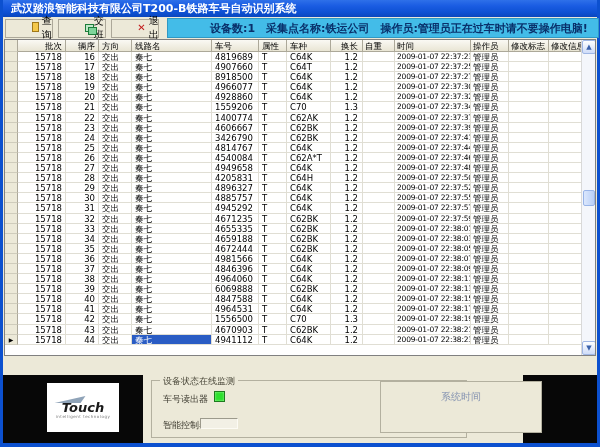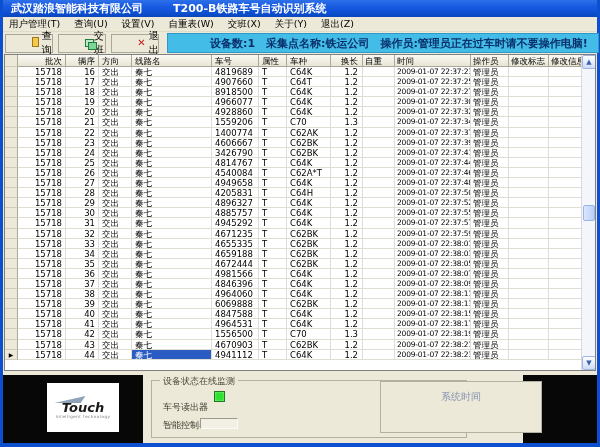--- a/index.html
+++ b/index.html
@@ -4,21 +4,21 @@
 <style>
   * { margin:0; padding:0; box-sizing:border-box; }
   html,body { width:600px; height:447px; overflow:hidden; background:#555; }
   body { font-family:"DejaVu Sans","Liberation Sans",sans-serif; }
 
   .window { width:600px; height:447px; display:flex; flex-direction:column;
     background:#ece9d8; border-left:3px solid #0c50cf; border-right:3px solid #0c50cf;
     border-bottom:4px solid #0c50cf; }
 
   
-  .titlebar { height:17px; flex:0 0 17px; display:flex; align-items:center; gap:30px;
+  .titlebar { height:17px; flex:0 0 17px; display:flex; align-items:center; 
     padding-left:8px; background:linear-gradient(180deg,#2e70e9 0%,#1a5ce2 35%,#0d50d2 75%,#0a46bd 100%);
     color:#fff; font-size:11px; font-weight:bold; white-space:nowrap; }
 
   
   .menubar { height:15px; flex:0 0 15px; display:flex; align-items:center; gap:14px;
     padding:0 6px; background:#ece9d8; font-size:9.5px; color:#000;
     border-bottom:1px solid #dedbc8; }
   .menu-item { cursor:default; }
 
   
@@ -112,29 +112,20 @@
 </head>
 <body>
 
 <div class="window">
 
   <div class="titlebar">
     <span>武汉踏浪智能科技有限公司</span>
     <span>T200-B铁路车号自动识别系统</span>
   </div>
 
-  <div class="menubar">
-      <span class="menu-item">用户管理(T)</span>
-      <span class="menu-item">查询(U)</span>
-      <span class="menu-item">设置(V)</span>
-      <span class="menu-item">自重表(W)</span>
-      <span class="menu-item">交班(X)</span>
-      <span class="menu-item">关于(Y)</span>
-      <span class="menu-item">退出(Z)</span>
-    </div>
 
   <div class="toolbar">
     <div class="tb-btn">
       <span class="icon-folder"></span>
       <span>查询</span>
     </div>
     <div class="tb-btn">
       <span class="icon-shift"></span>
       <span>交班</span>
     </div>
@@ -643,21 +634,21 @@
   <div class="bottom-panel">
     <div class="logo-box">
       <div class="logo-swoosh"></div>
       <div class="logo-text">Touch</div>
       <div class="logo-sub">intelligent technology</div>
     </div>
 
     <div class="center-panel">
       <div class="groupbox gb-main">
         <span class="group-title">设备状态在线监测</span>
-        <span class="lbl" style="left:11px; top:20px;">车号读出器</span>
+        <span class="lbl" style="left:11px; top:12px;">车号读出器</span>
         <span class="led" style="left:62px; top:10px;"></span>
         <span class="lbl" style="left:11px; top:38px;">智能控制器</span>
         <span class="ctrl-field" style="left:48px; top:37px;"></span>
 
       </div>
 
       <div class="time-panel">
         <div class="time-title">系统时间</div>
       </div>
     </div>

